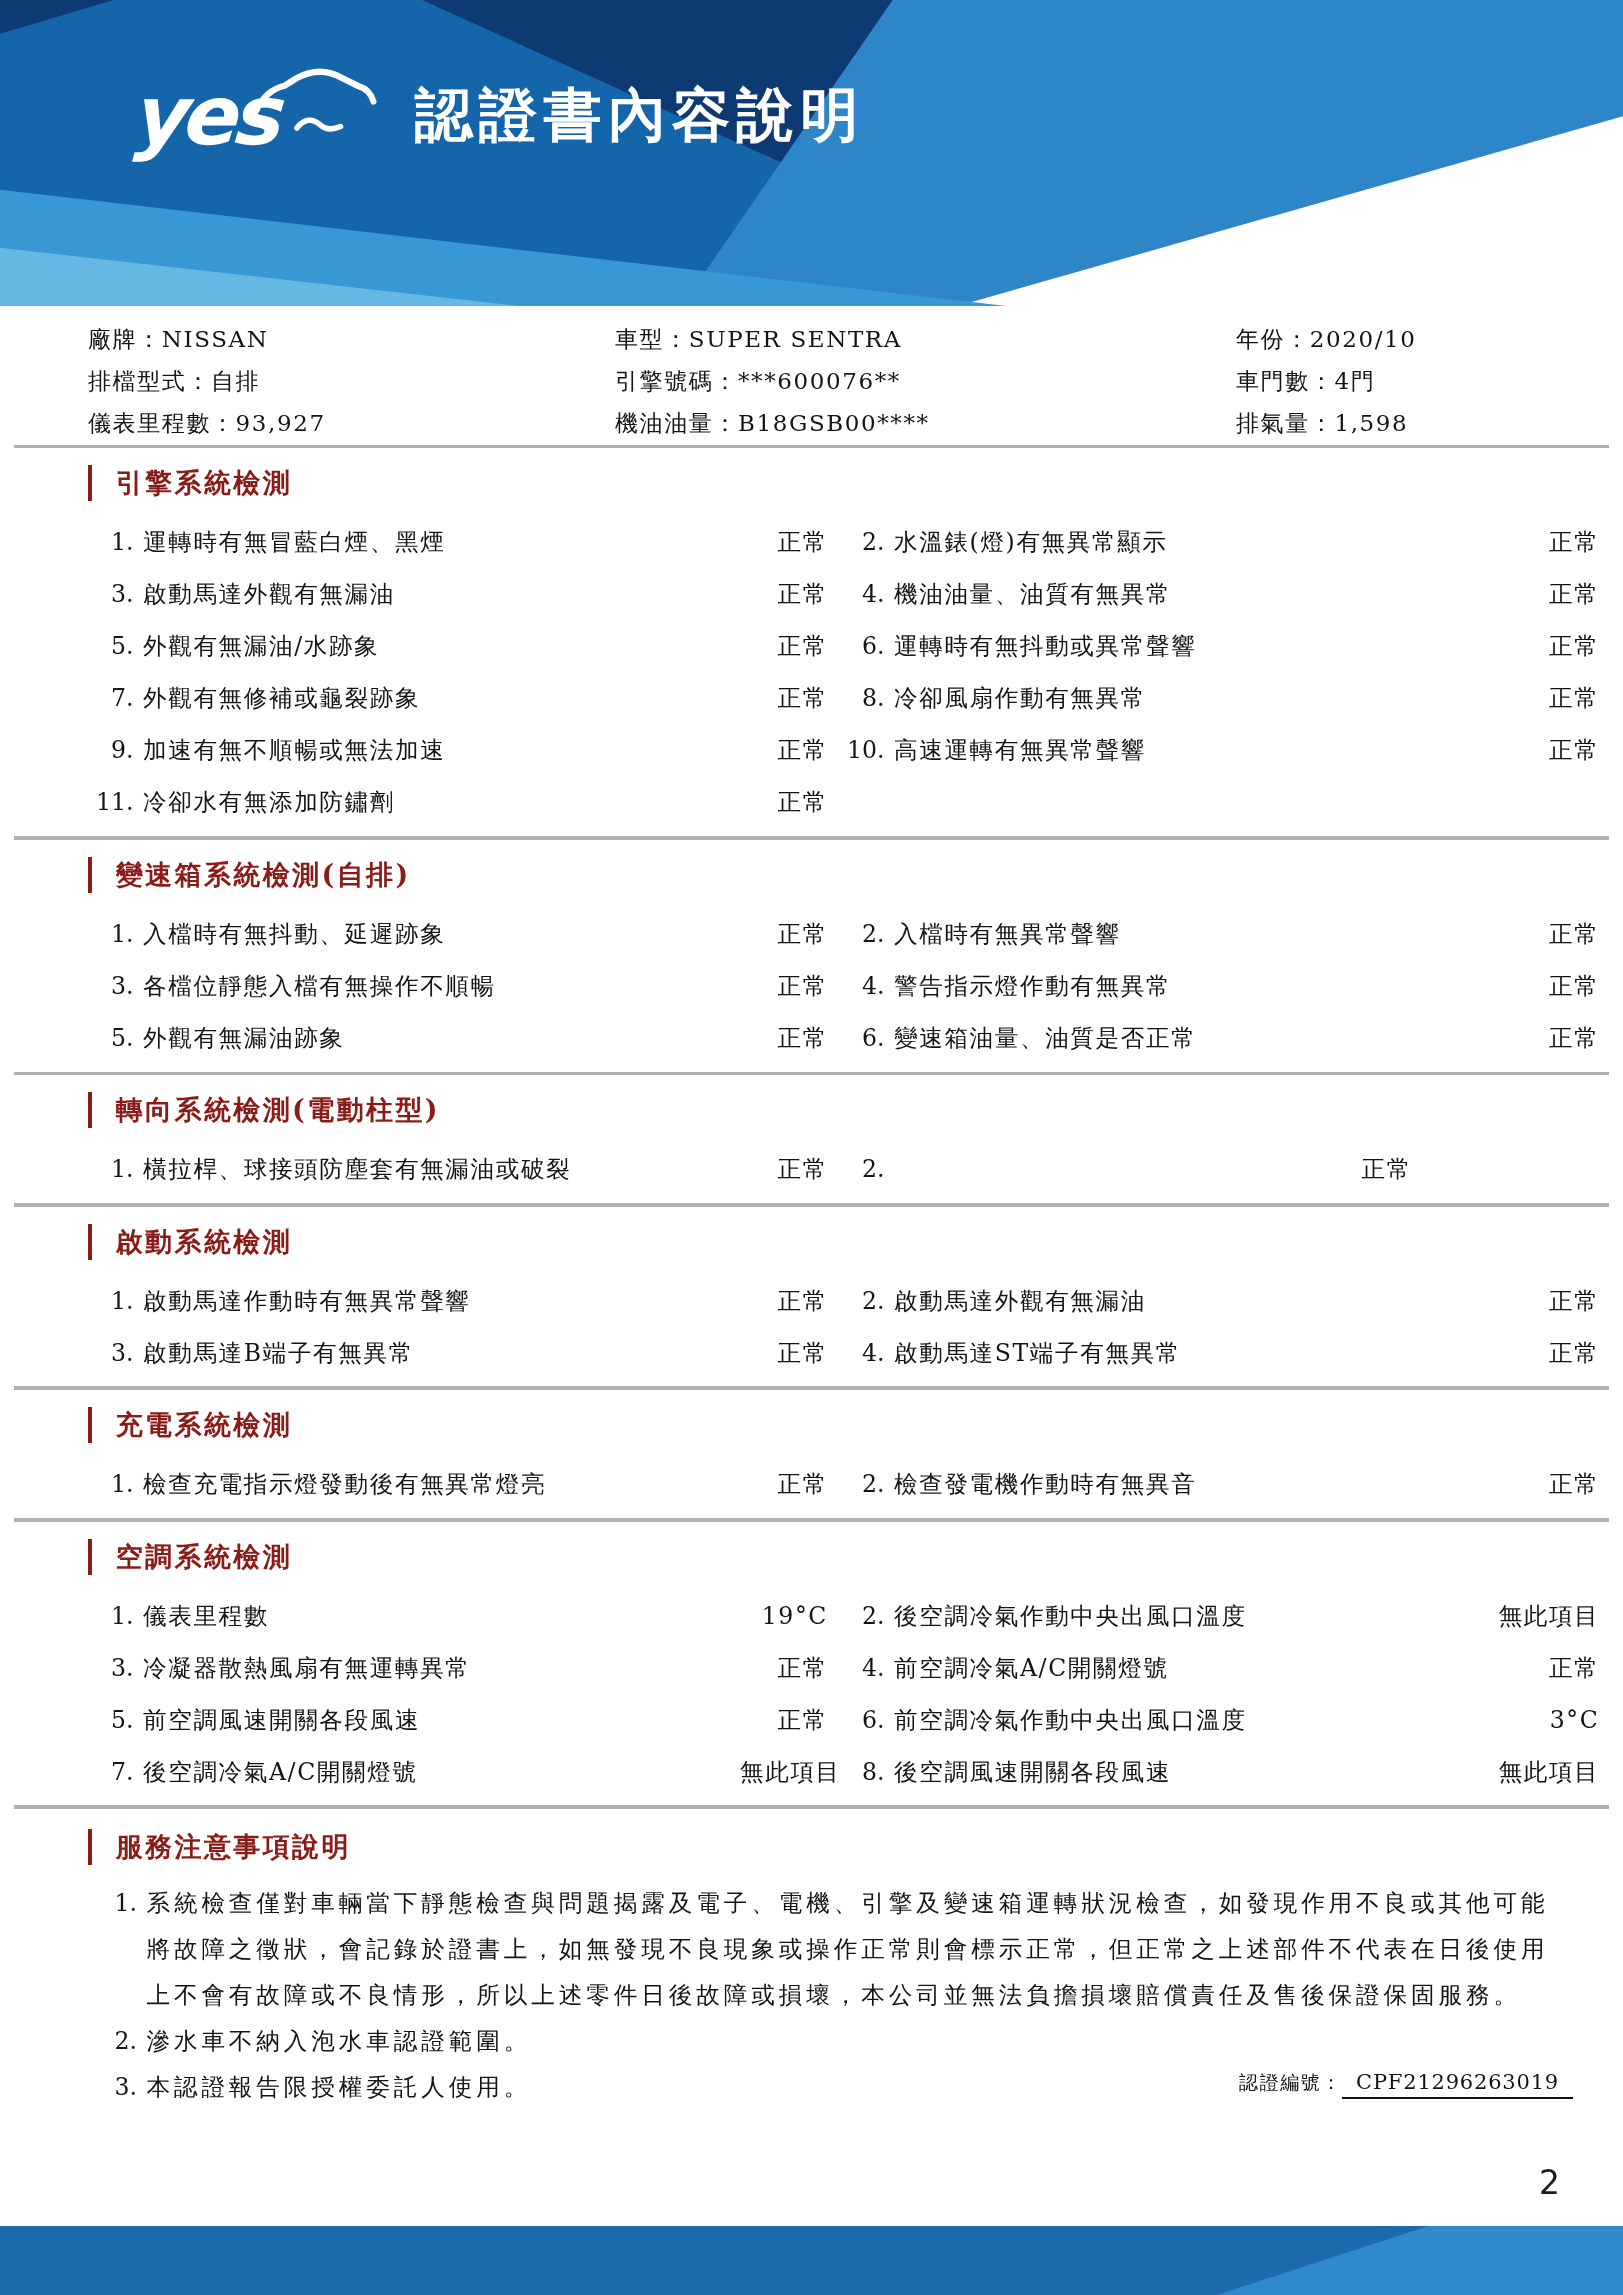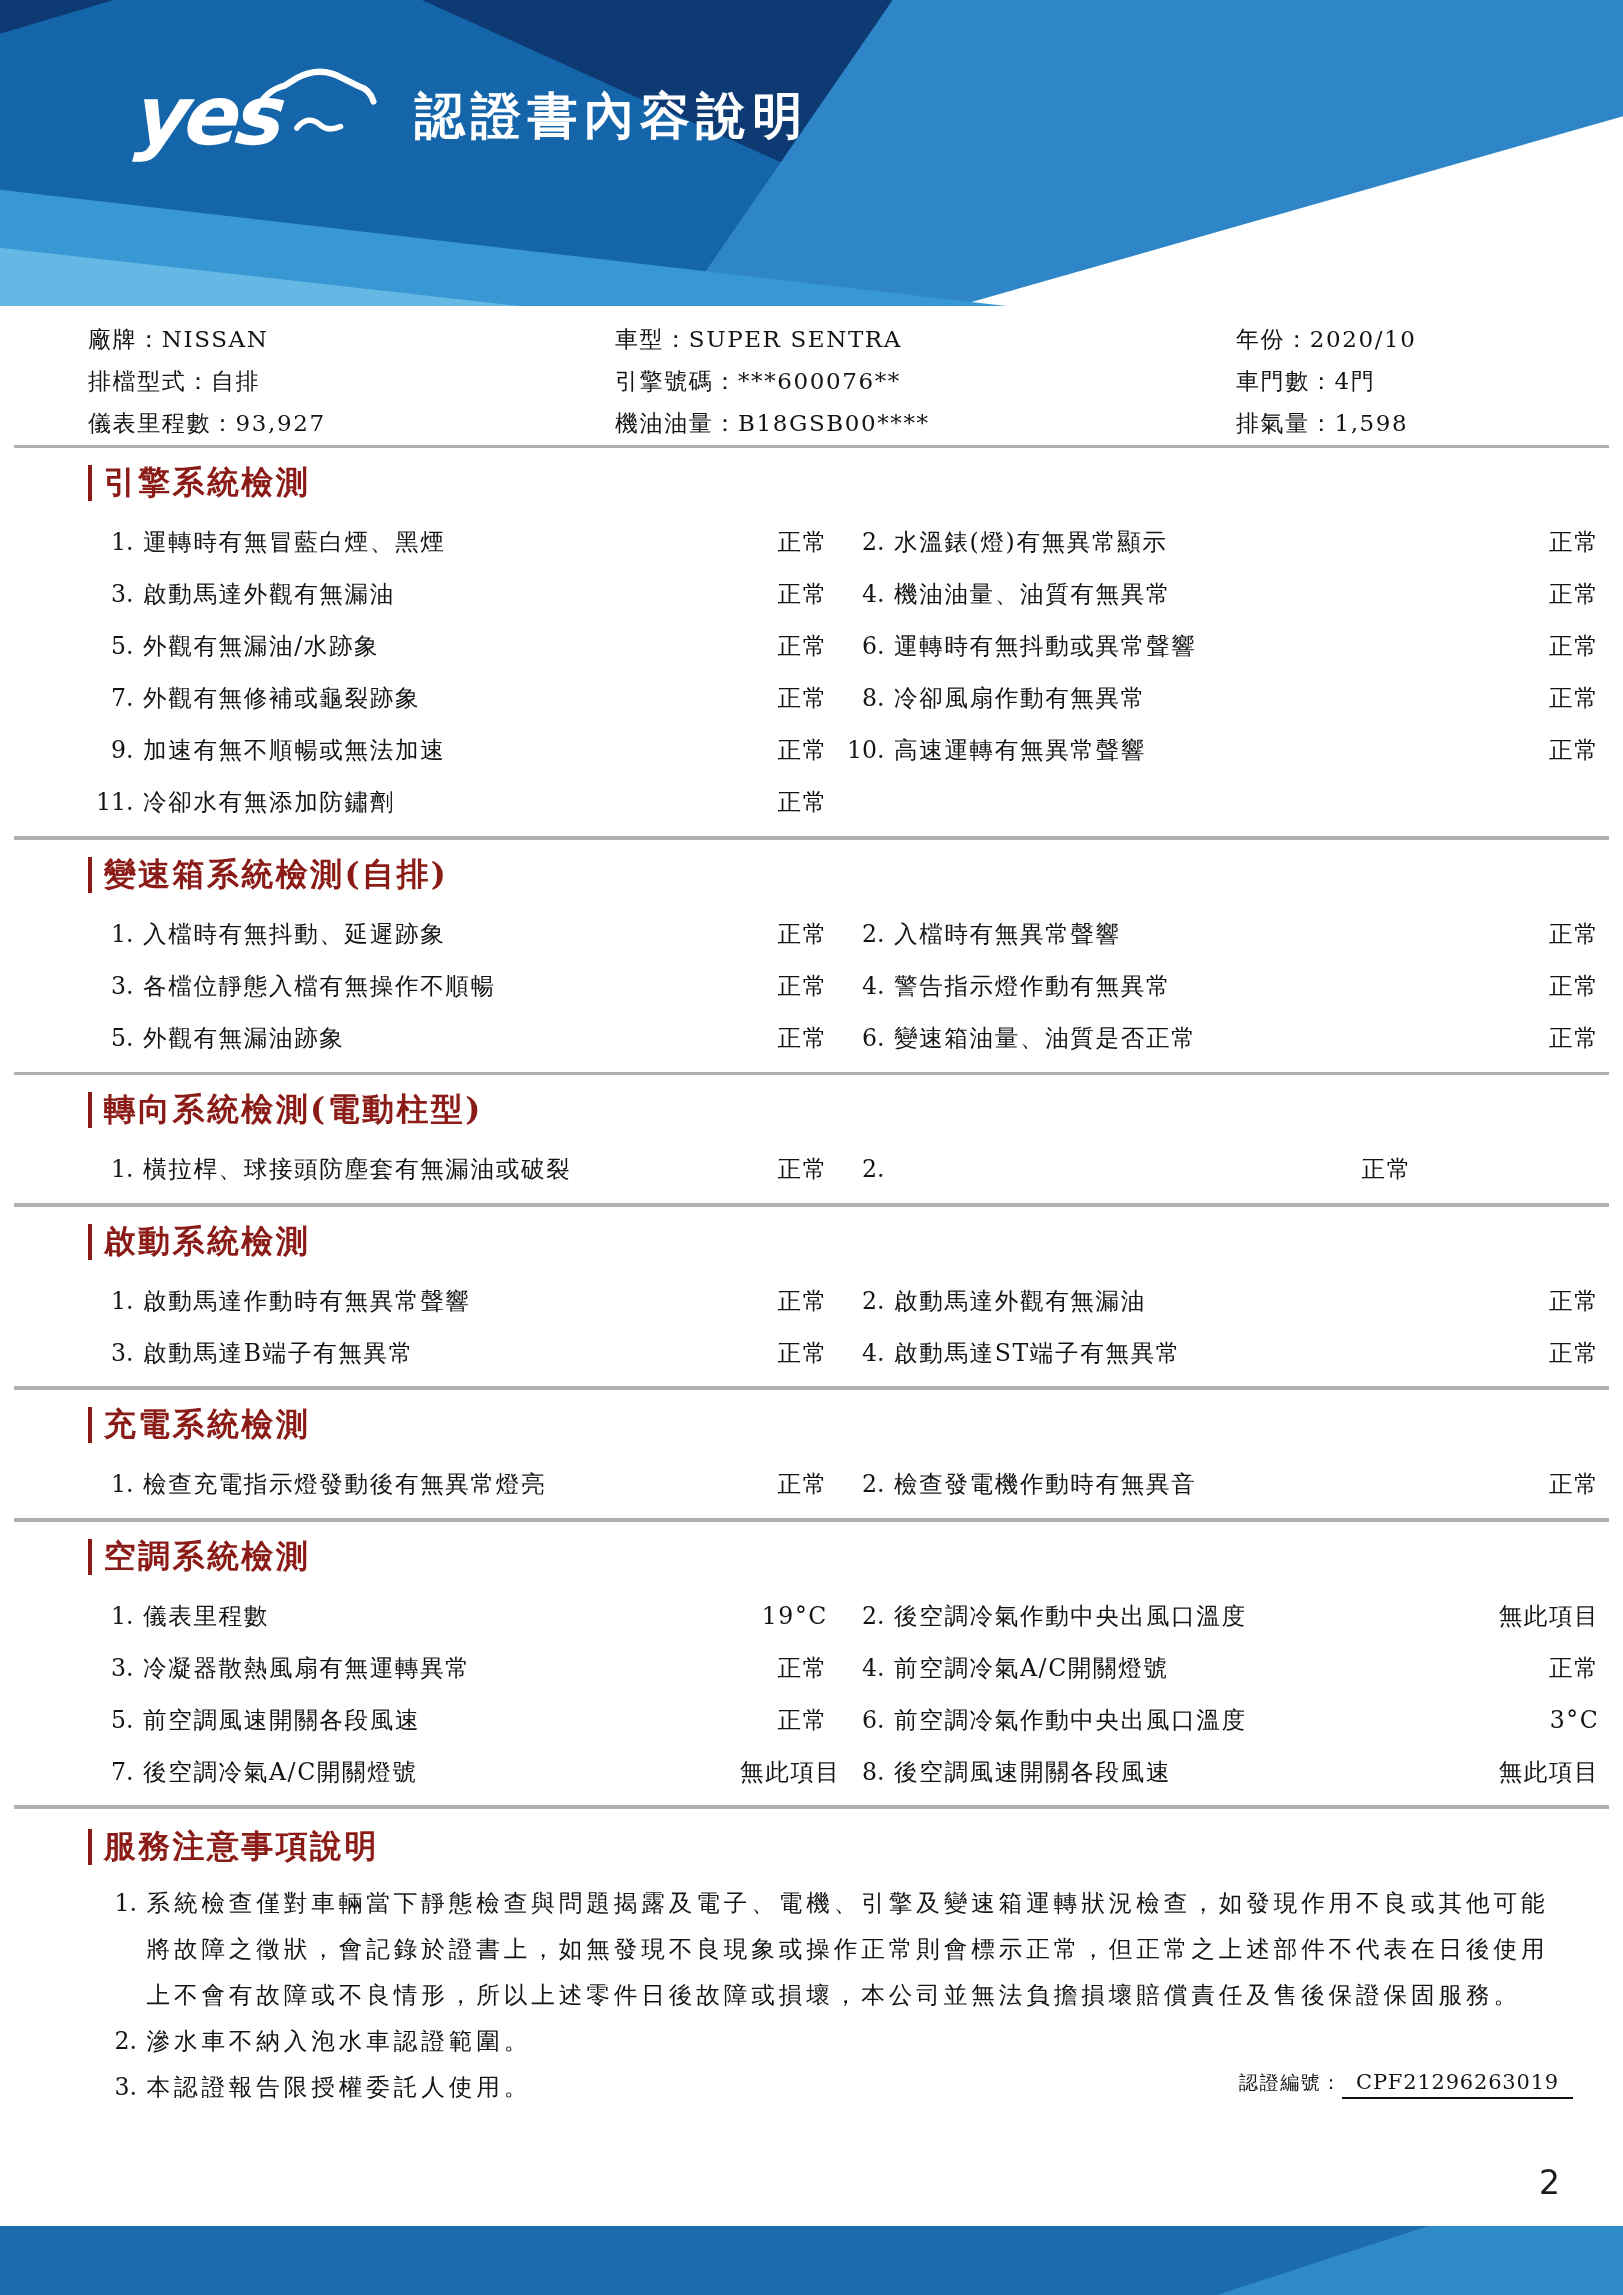--- a/index.html
+++ b/index.html
@@ -28,36 +28,36 @@
   .brand{position:absolute;left:137px;top:69px;display:flex;align-items:center;height:94px;}
   .logo{position:relative;display:flex;align-items:center;}
   .logo-text{
     font-family:"DejaVu Sans","Liberation Sans",sans-serif;
     font-style:italic;font-weight:800;font-size:82px;line-height:1;
     color:#fff;letter-spacing:-4.7px;transform:skewX(-6deg);
   }
   .car-svg{margin-left:-30px;margin-top:-41px;}
   h1.title{
     font-family:"DejaVu Sans","Liberation Sans",sans-serif;
-    font-size:50px;font-weight:700;color:#fff;letter-spacing:6.3px;margin:0 0 0 38px;
+    font-size:58px;font-weight:700;color:#fff;letter-spacing:6.3px;margin:0 0 0 38px;
   }
 
   
   .vehicle-info{padding-top:12.6px;}
   .info-row{display:grid;grid-template-columns:503px 597px 1fr;align-items:center;
     height:42px;padding-left:88px;font-size:23px;letter-spacing:1.6px;gap:24px;}
 
   
   .separator{height:3.9px;background:var(--separator);margin:0 14px;}
 
   
   .section-title{display:flex;align-items:center;gap:11.8px;padding-left:88px;margin:15.7px 0 14px;height:38px;}
   .title-bar{width:3.9px;height:36px;background:var(--section-title);flex:0 0 auto;}
-  .section-title h2{font-size:32px;font-weight:600;color:var(--section-title);
-    letter-spacing:2.4px;margin:0;font-family:inherit;}
+  .section-title h2{font-size:27px;font-weight:600;color:var(--section-title);
+    letter-spacing:2.4px;margin:12px;font-family:inherit;}
   .check-section{padding-bottom:7.9px;}
   .check-row{display:grid;grid-template-columns:55px 597px 88px 66px 518px 1fr;
     align-items:center;height:52px;padding:0 23.6px 0 88px;font-size:23.6px;}
   .cell.no{text-align:right;padding-right:9.4px;letter-spacing:0;}
   .cell.text{letter-spacing:1.6px;white-space:nowrap;overflow:hidden;}
   .cell.status{text-align:right;letter-spacing:1.6px;white-space:nowrap;}
 
   
   .notes{padding-top:3.1px;}
   .note{display:grid;grid-template-columns:46px 1fr;column-gap:9.4px;

